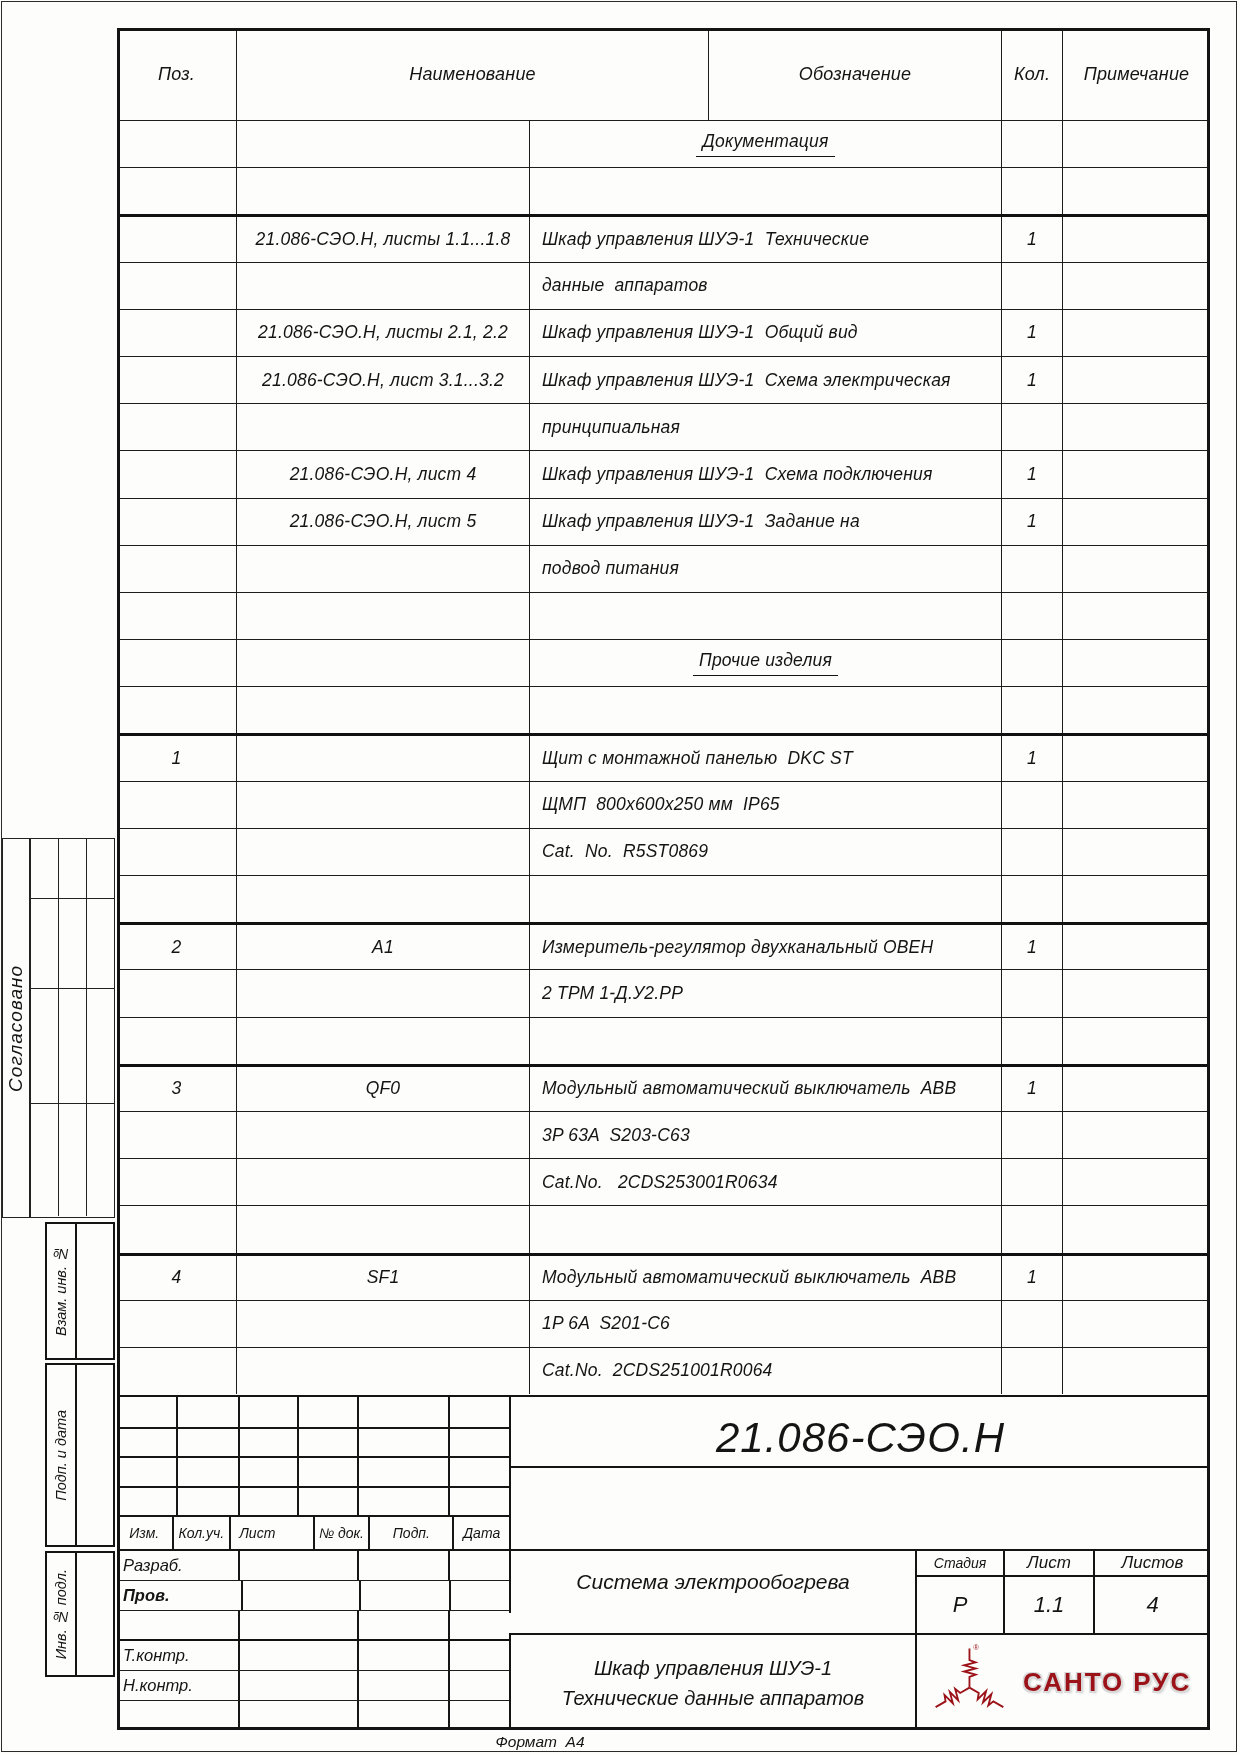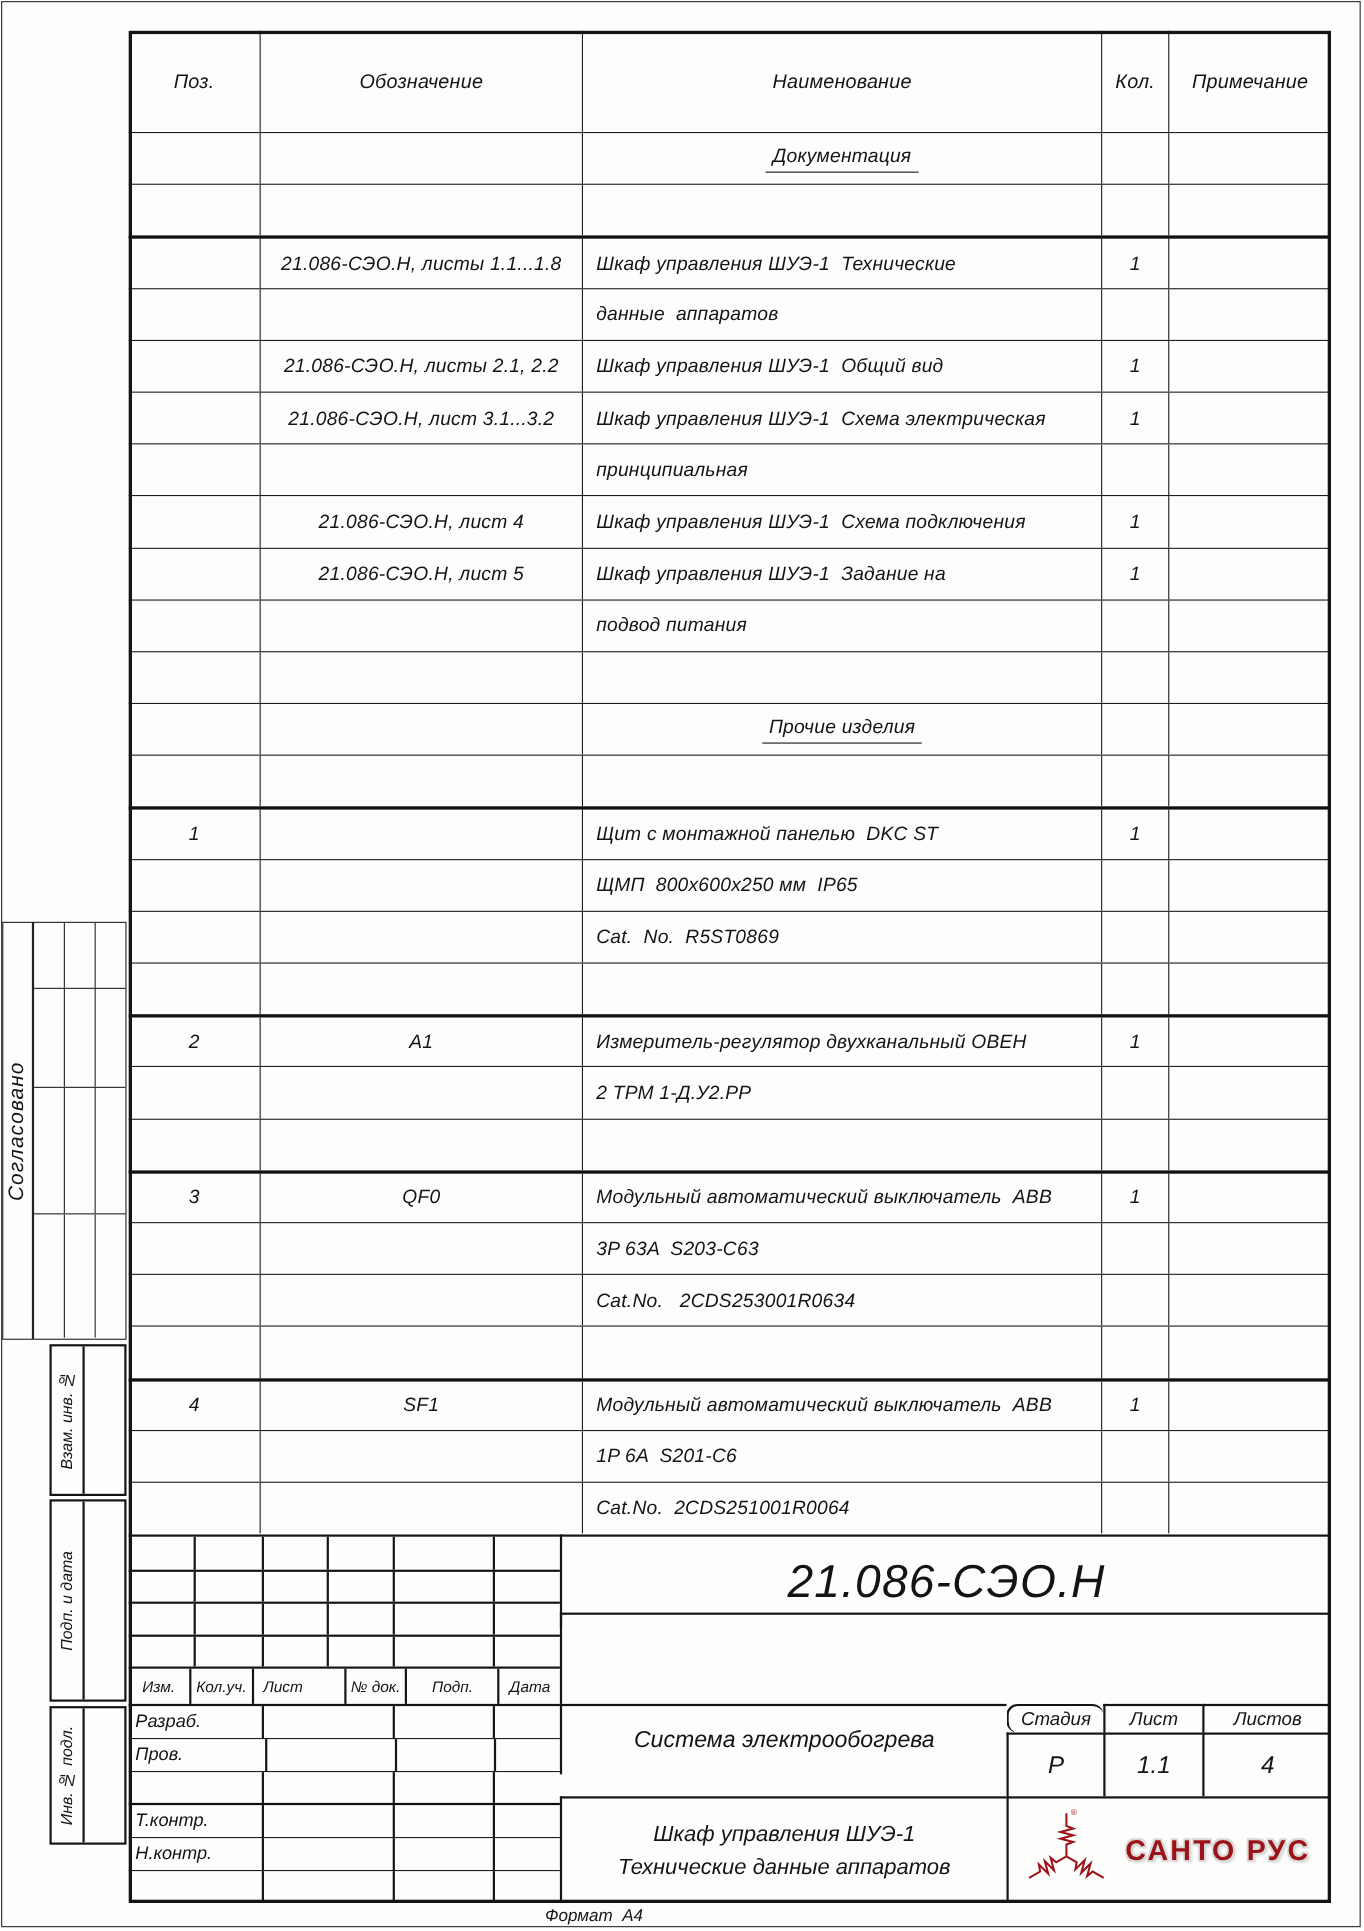--- a/index.html
+++ b/index.html
@@ -23,21 +23,21 @@
   .w0{width:120px}.w1{width:293px}.w2{width:472px}.w3{width:61px}.w4{width:147px}
   .spec-cell.left{justify-content:flex-start;padding-left:12px;}
   .section-title{border-bottom:1.7px solid #141414;padding:0 6px 4px;}
   
   .tb{position:absolute;box-sizing:border-box;border-left:2.6px solid #141414;
       border-top:2.6px solid #141414;display:flex;align-items:center;justify-content:center;
       font-style:italic;}
   #tb-designation{left:509px;top:1395px;width:701px;height:84px;font-size:42px;letter-spacing:1px;}
   #tb-bigempty{left:509px;top:1466px;width:701px;height:83px;}
   #tb-project{left:509px;top:1549px;width:406px;height:64px;font-size:21px;}
-  #tb-stage-h0{left:915px;top:1549px;width:88px;height:26px;font-size:17px;border-radius:10px;}
+  #tb-stage-h0{left:915px;top:1549px;width:88px;height:26px;font-size:14px;}
   #tb-stage-h1{left:1003px;top:1549px;width:90px;height:26px;font-size:17px;}
   #tb-stage-h2{left:1093px;top:1549px;width:117px;height:26px;font-size:17px;}
   #tb-stage-v0{left:915px;top:1575px;width:88px;height:58px;font-size:22px;}
   #tb-stage-v1{left:1003px;top:1575px;width:90px;height:58px;font-size:22px;}
   #tb-stage-v2{left:1093px;top:1575px;width:117px;height:58px;font-size:22px;}
   #tb-docname{left:509px;top:1633px;width:406px;height:97px;flex-direction:column;
       font-size:20px;line-height:1.5;}
   #tb-logo{left:915px;top:1633px;width:295px;height:97px;justify-content:flex-start;
       padding-left:8px;gap:6px;font-style:normal;}
   .logo-text{font-weight:bold;font-size:26px;color:#9b1218;letter-spacing:2px;
@@ -129,22 +129,22 @@
   <div class="spair" style="top:1551px;height:126px">
     <div class="lab">
       <span class="vtext">Инв. № подл.</span>
     </div>
     <div class="blank"></div>
   </div>
 
   <div id="spec">
     <div class="spec-hrow" id="spec-header">
         <div class="spec-cell w0">Поз.</div>
+        <div class="spec-cell w2">Наименование</div>
         <div class="spec-cell w1">Обозначение</div>
-        <div class="spec-cell w2">Наименование</div>
         <div class="spec-cell w3">Кол.</div>
         <div class="spec-cell w4">Примечание</div>
       </div>
   <div class="spec-row">
         <div class="spec-cell w0"></div>
         <div class="spec-cell w1"></div>
         <div class="spec-cell w2"><span class="section-title">Документация</span></div>
         <div class="spec-cell w3"></div>
         <div class="spec-cell w4"></div>
       </div>
@@ -400,21 +400,21 @@
       </div>
     </div>
   <div id="role-grid">
       <div class="rg-row first">
         <div class="rg-cell first lbl" style="width: 121px;">Разраб.</div>
         <div class="rg-cell" style="width: 119px;"></div>
         <div class="rg-cell" style="width: 91px;"></div>
         <div class="rg-cell" style="width: 61px;"></div>
       </div>
       <div class="rg-row">
-        <div class="rg-cell first lbl" style="width: 125px;">Пров.</div>
+        <div class="rg-cell first lbl" style="width: 125px; font-weight: bold;">Пров.</div>
         <div class="rg-cell" style="width: 119px;"></div>
         <div class="rg-cell" style="width: 91px;"></div>
         <div class="rg-cell" style="width: 61px;"></div>
       </div>
       <div class="rg-row">
         <div class="rg-cell first lbl" style="width: 121px;"></div>
         <div class="rg-cell" style="width: 119px;"></div>
         <div class="rg-cell" style="width: 91px;"></div>
         <div class="rg-cell" style="width: 61px;"></div>
       </div>

